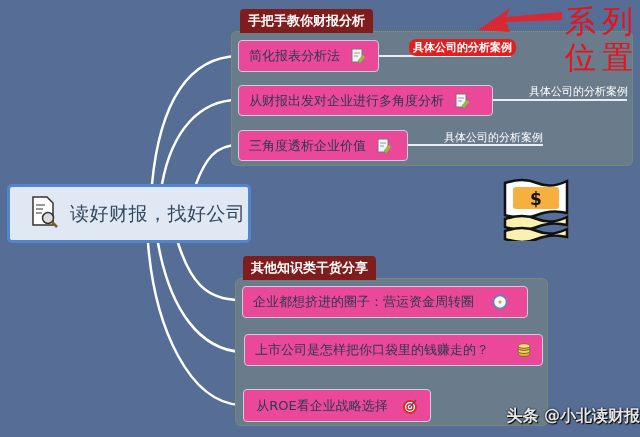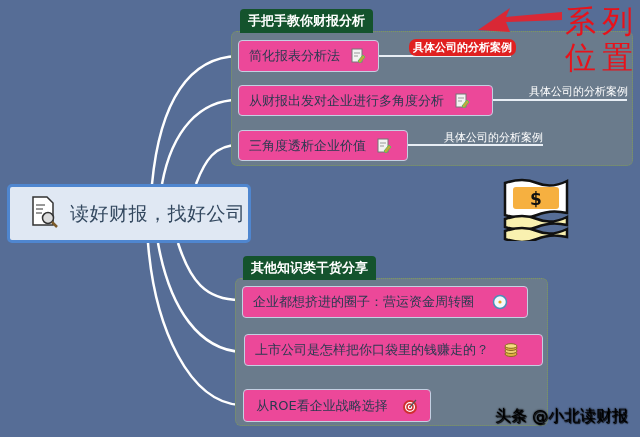--- a/index.html
+++ b/index.html
@@ -1,30 +1,30 @@
 <!DOCTYPE html>
 <html><head>
 <meta charset="utf-8">
 <style>
   * { box-sizing: border-box; margin: 0; padding: 0; }
   html, body { width: 640px; height: 437px; overflow: hidden; }
   body { background: #566d96; position: relative; font-family: "DejaVu Sans", "Liberation Sans", sans-serif; }
   .abs { position: absolute; }
   svg.links { position: absolute; left: 0; top: 0; }
   .group-box { position: absolute; background: #6a7b8c; border: 1.5px dotted #7f9a5a; border-radius: 6px; }
-  .group-tag { position: absolute; background: #14532d; color: #ffffff; font-size: 13px; font-weight: bold; padding: 3px 8px; border-radius: 4px 4px 0 0; white-space: nowrap; }
+  .group-tag { position: absolute; background: #7f1d1d; color: #ffffff; font-size: 13px; font-weight: bold; padding: 3px 8px; border-radius: 4px 4px 0 0; white-space: nowrap; }
   .topic { position: absolute; background: #ec4899; border: 1px solid #c3d0e2; border-radius: 4px; color: #2a3a50; font-size: 13px; display: flex; align-items: center; padding: 0 10px; white-space: nowrap; }
   .topic .ico { margin-left: 10px; display: inline-flex; width: 16px; height: 16px; }
   .central { position: absolute; left: 7px; top: 184px; width: 244px; height: 59px; background: #e0e8f3; border: 3px solid #4f86cf; border-radius: 5px; display: flex; align-items: center; padding-left: 20px; }
   .central .text { font-size: 19px; color: #33485f; margin-left: 10px; letter-spacing: 0.5px; }
   .label { position: absolute; color: #ffffff; font-size: 11px; white-space: nowrap; border-radius: 7px; }
   .label.red { background: #e02020; padding: 1px 4px; font-weight: bold; }
   .line { position: absolute; height: 2px; background: #e8eef5; }
   .annot { position: absolute; color: #e8121a; font-size: 31px; line-height: 36px; letter-spacing: 6px; font-family: "DejaVu Sans", sans-serif; }
-  .watermark { position: absolute; right: 12px; bottom: 10px; color: #000000; font-size: 16px; font-weight: normal; text-shadow: 0 0 2px #000, 1px 1px 1px #000; }
+  .watermark { position: absolute; right: 0; bottom: 10px; color: #e5e5e5; font-size: 16px; font-weight: bold; text-shadow: 0 0 2px #000, 1px 1px 1px #000; }
 </style>
 </head>
 <body>
 
 <svg class="links" width="640" height="437">
   <g fill="none" stroke="#ffffff" stroke-width="2.5">
     <path d="M152 184 C 160 100, 190 57, 238 56"></path>
     <path d="M162 184 C 172 130, 200 100, 238 100"></path>
     <path d="M196 184 C 205 160, 215 145, 238 145"></path>
     <path d="M148 243 C 155 330, 190 402, 240 405"></path>
@@ -109,21 +109,21 @@
 <div class="topic" style="left:242px; top:286px; width:286px; height:32px;">
   <span>企业都想挤进的圈子：营运资金周转圈</span>
   <span class="ico" style="margin-left:18px;">
     <svg width="16" height="16" viewBox="0 0 16 16">
         <circle cx="8" cy="8" r="6.5" fill="#f4f8fb" stroke="#4a8fb8" stroke-width="1.5"></circle>
         <circle cx="8" cy="8" r="1.6" fill="#e6a020"></circle>
       </svg>
   </span>
 </div>
 
-<div class="topic" style="left:244px; top:334px; width:299px; height:32px;">
+<div class="topic" style="left:244px; top:334px; width:299px; height:32px;justify-content:space-between;">
   <span>上市公司是怎样把你口袋里的钱赚走的？</span>
   <span class="ico" style="margin-left:14px;">
     <svg width="16" height="16" viewBox="0 0 16 16">
         <ellipse cx="8" cy="12" rx="6" ry="2.5" fill="#e0b040" stroke="#8a6a20"></ellipse>
         <ellipse cx="8" cy="9" rx="6" ry="2.5" fill="#f0d070" stroke="#8a6a20"></ellipse>
         <ellipse cx="8" cy="6" rx="6" ry="2.5" fill="#e0b040" stroke="#8a6a20"></ellipse>
         <ellipse cx="8" cy="4" rx="6" ry="2.3" fill="#f6dc80" stroke="#8a6a20"></ellipse>
       </svg>
   </span>
 </div>

